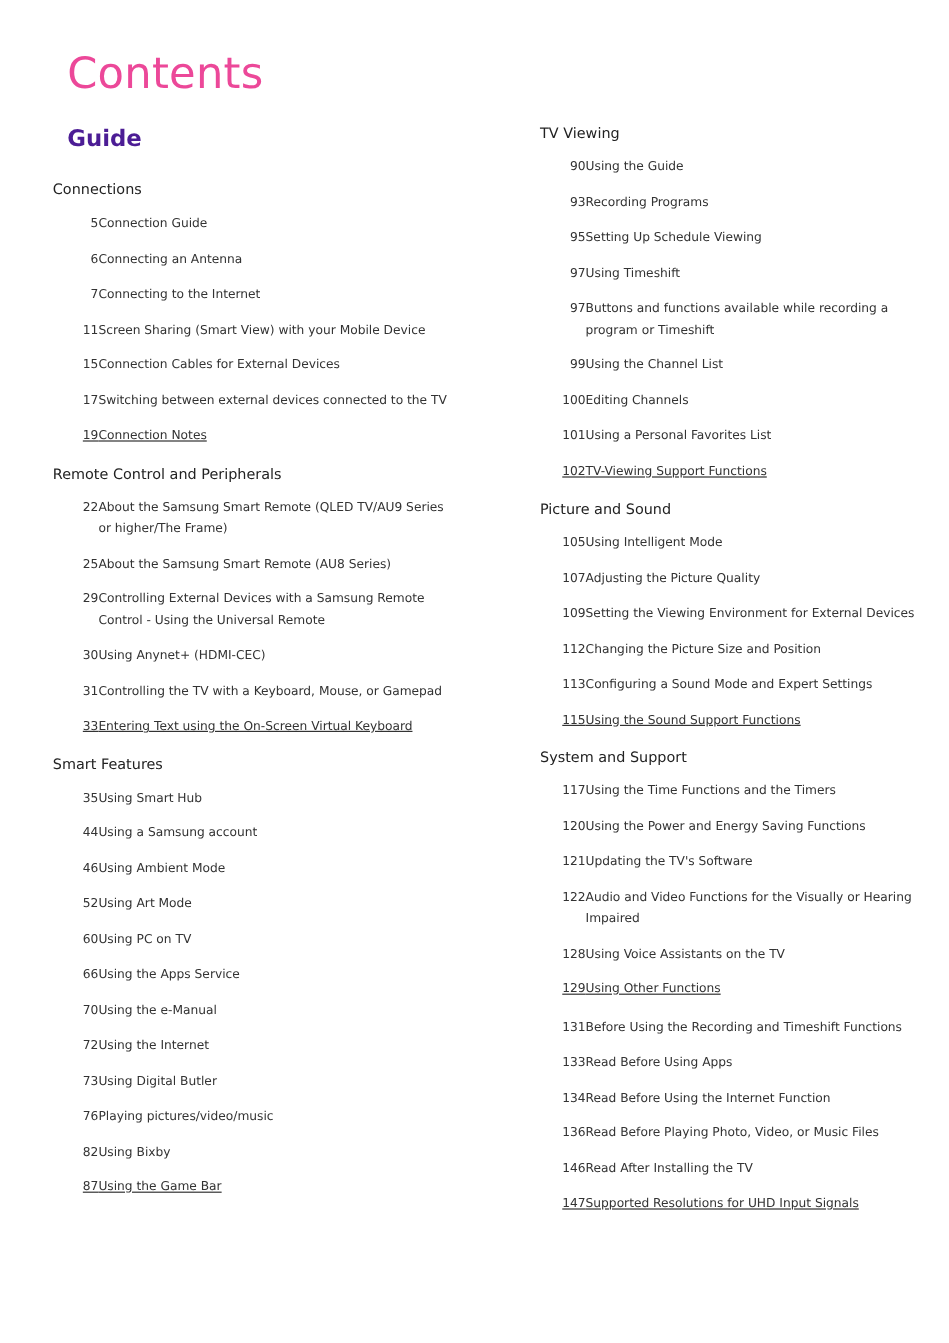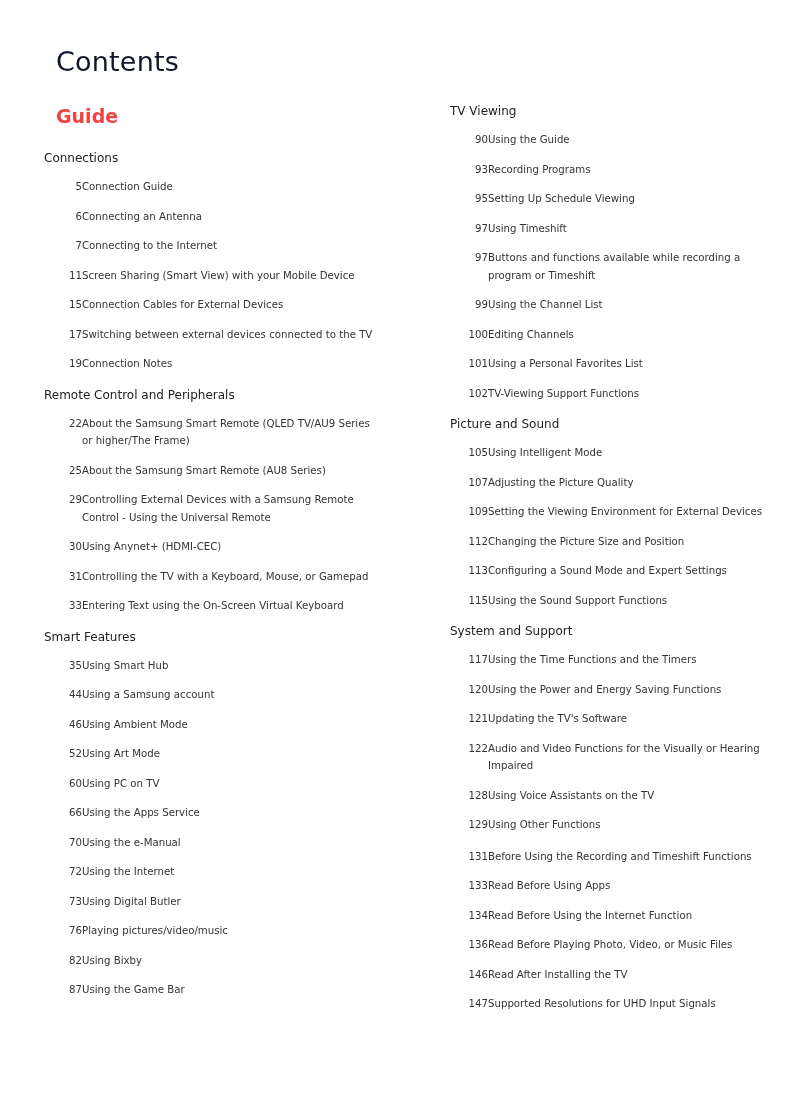--- a/index.html
+++ b/index.html
@@ -2,44 +2,44 @@
 <html><head>
   <meta charset="utf-8">
   <style>
     html, body { margin: 0; padding: 0; background: #ffffff; }
     body {
       width: 791px; height: 1119px; position: relative; overflow: hidden;
       font-family: "DejaVu Sans", sans-serif; color: #222;
     }
     .title {
       position: absolute; left: 56px; top: 43px;
-      font-size: 27px; color: #0f172a; font-weight: normal; letter-spacing: 0.2px;
+      font-size: 36px; color: #ec4899; font-weight: normal; letter-spacing: 0.2px;
       margin: 0; line-height: 38px;
     }
     .guide {
       position: absolute; left: 56px; top: 104px;
-      font-size: 19px; color: #ef4444; margin: 0; line-height: 24px;
+      font-size: 19px; color: #4c1d95; margin: 0; line-height: 24px;
     }
     .col { position: absolute; width: 330px; }
     .col.left { left: 44px; top: 150px; }
     .col.right { left: 414px; top: 103px; margin-left: 36px; }
     .section-title {
       font-size: 12px; color: #222; line-height: 16px; height: 16px;
       margin: 0 0 12px 0;
     }
     .entry {
       display: flex; font-size: 10.2px; line-height: 17.5px; color: #333;
       margin-bottom: 12px;
     }
     .entry .num { width: 38px; flex: none; text-align: right; }
     .col.left .entry .num { padding-left: 15px; width: 23px; }
     .col.right .entry .num { padding-left: 15px; width: 23px; }
     .entry .label { flex: 1; }
     .section { margin-bottom: 14px; }
-    .entry:last-child { margin-bottom: 0; }
+    .entry:last-child { margin-bottom: 0; text-decoration: underline; }
   </style>
 </head>
 <body>
 
 <h1 class="title">Contents</h1>
 <h2 class="guide">Guide</h2>
 
 <div class="col left">
     <div class="section">
       <div class="section-title">Connections</div>

